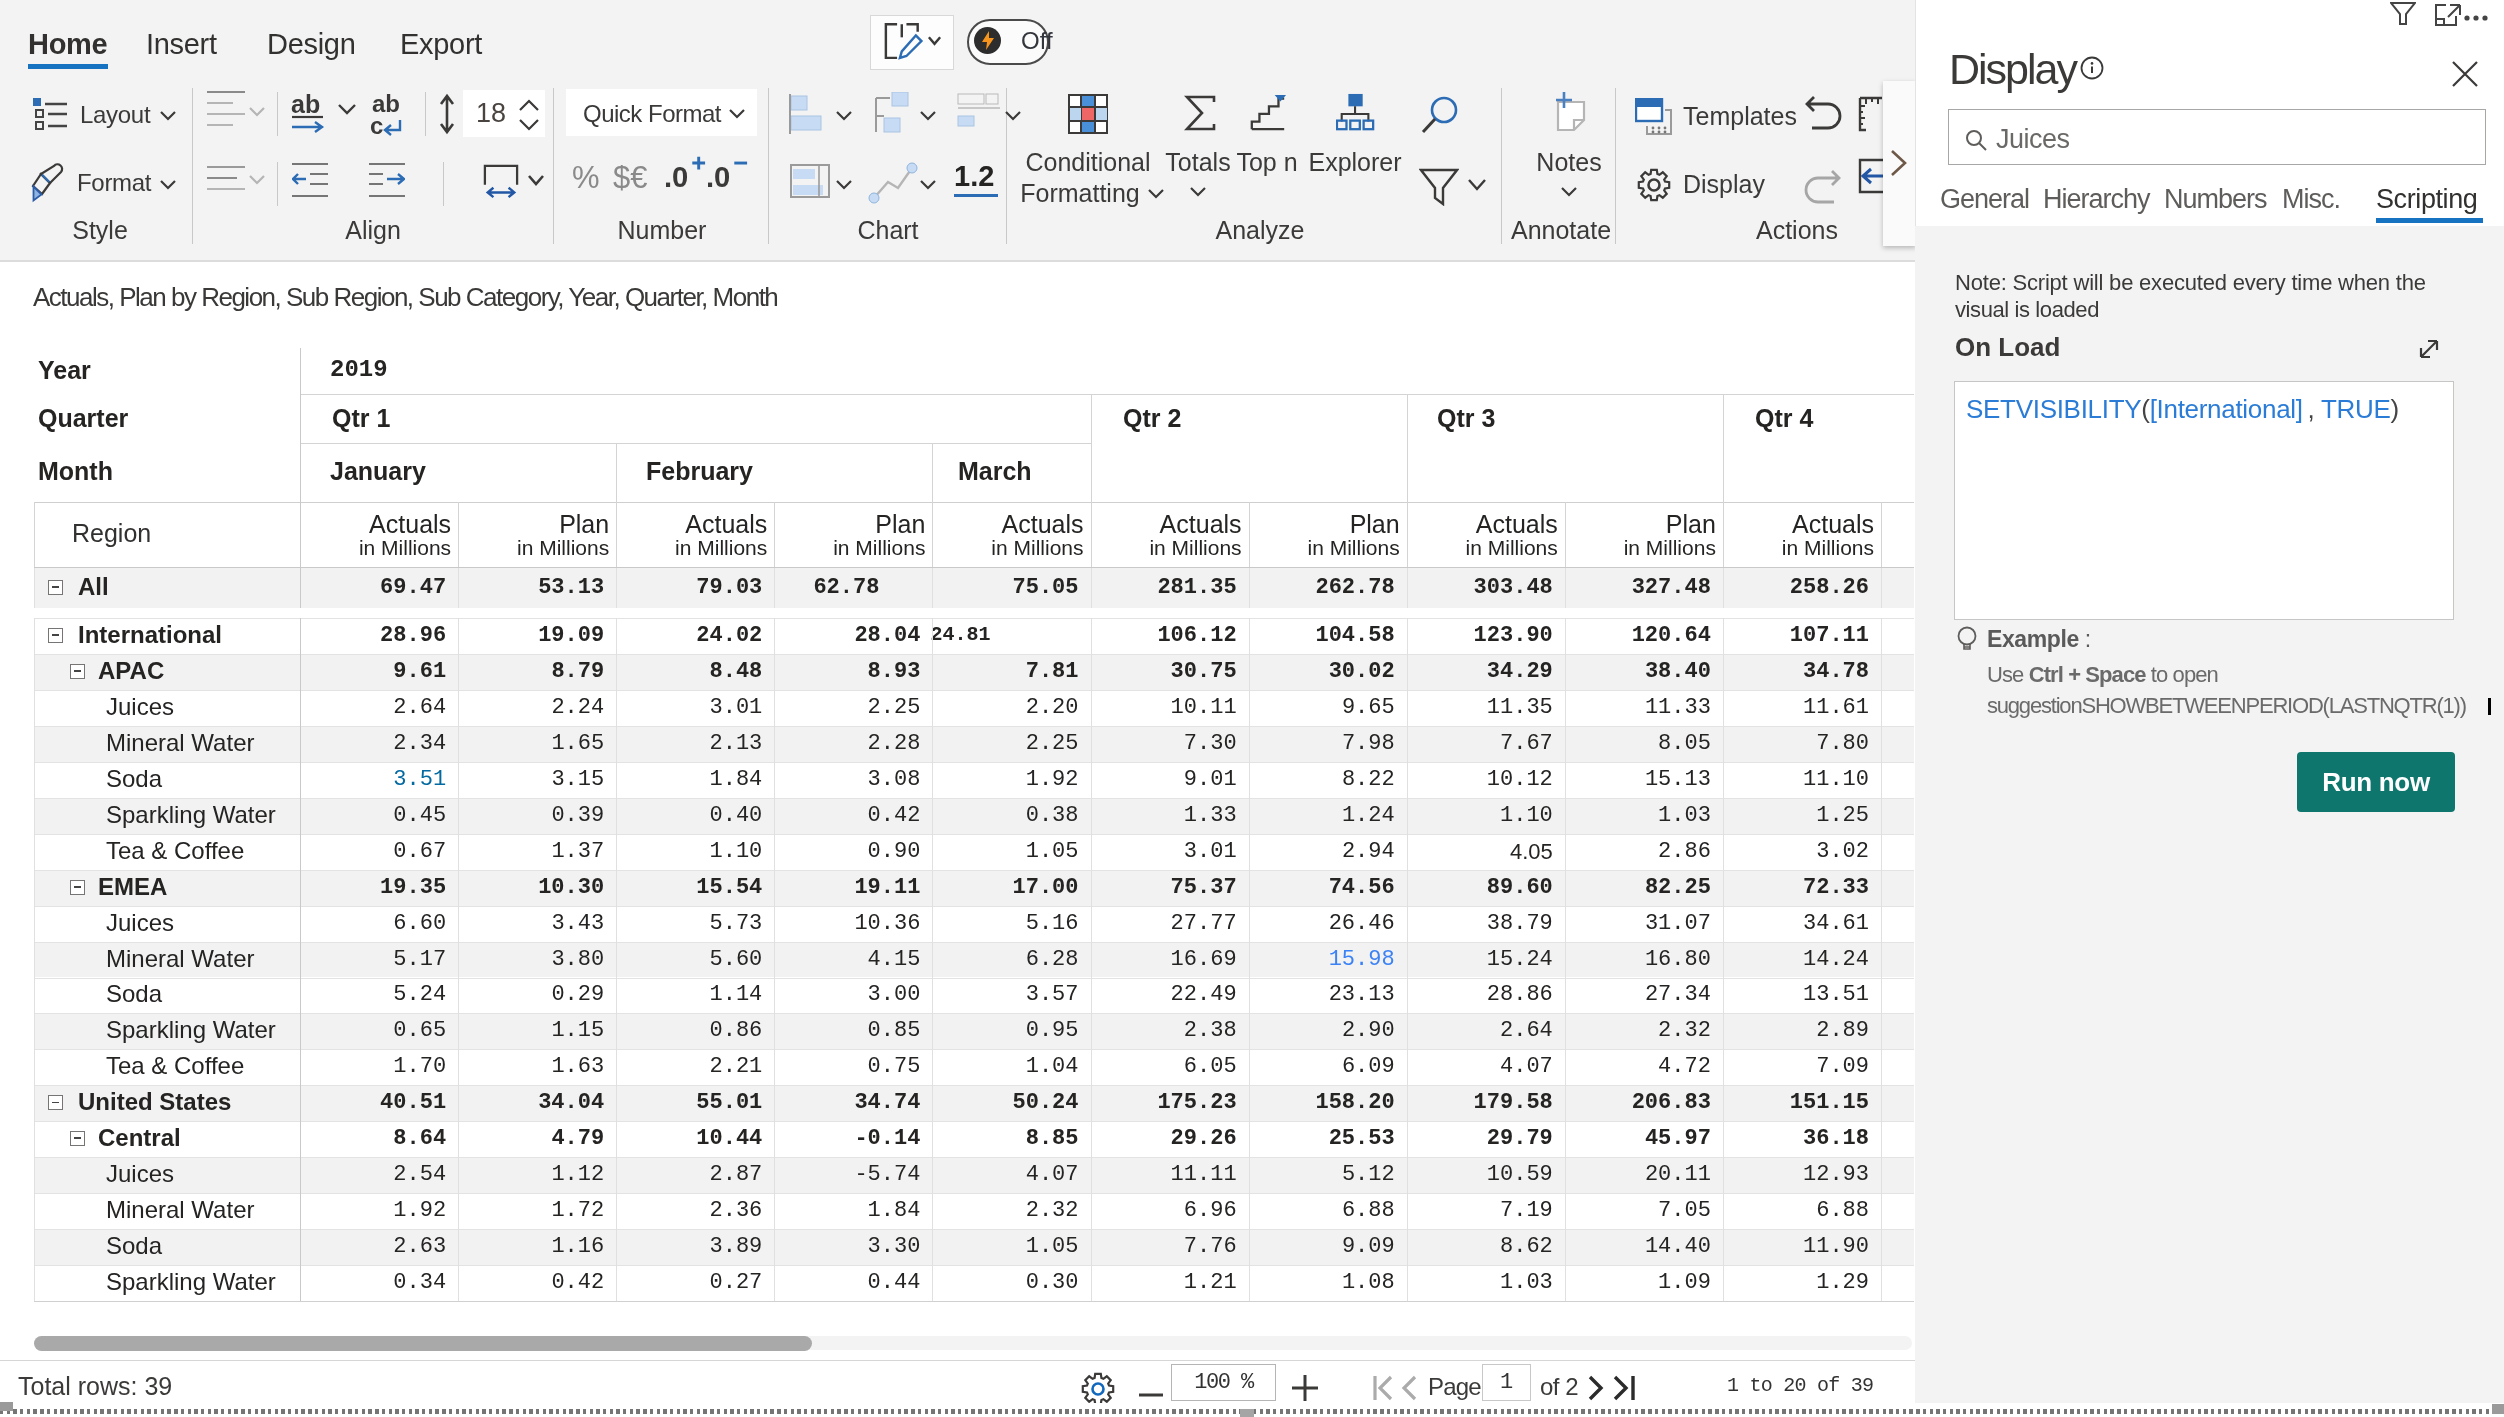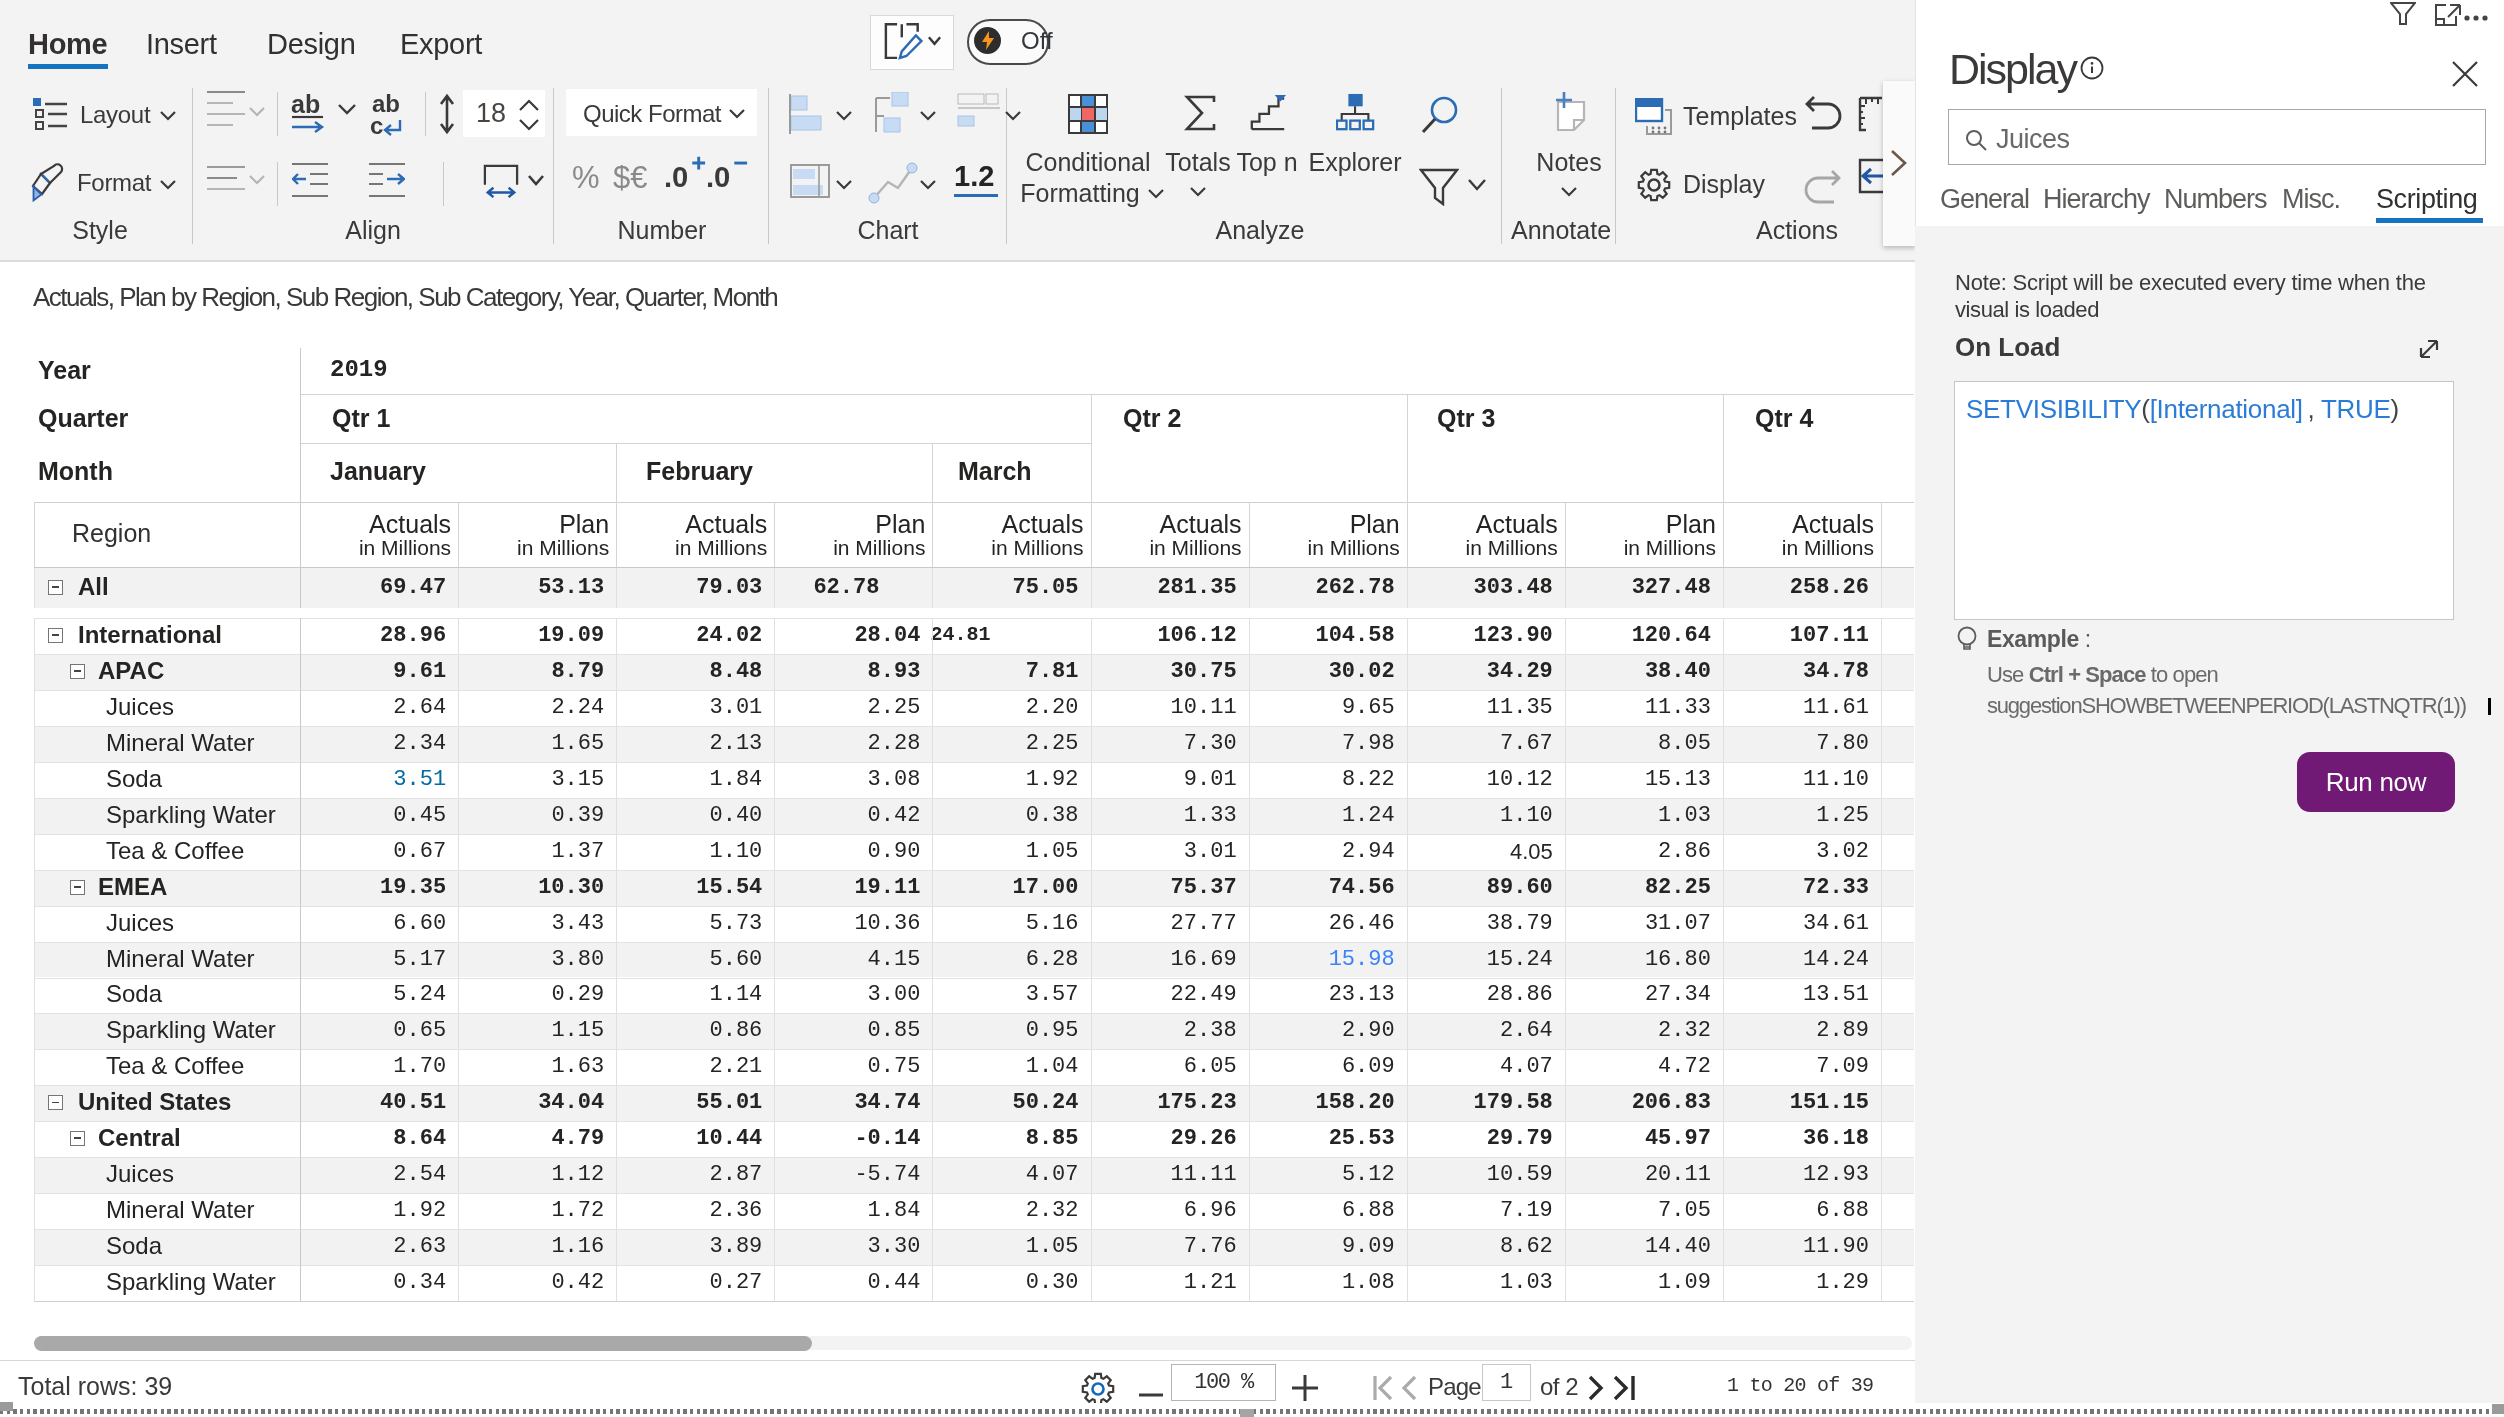--- a/index.html
+++ b/index.html
@@ -679,17 +679,17 @@
 <div style="position:absolute;left:1954px;top:381px;width:500px;height:239px;background:#fff;border:1px solid #c8c6c4;box-sizing:border-box"></div>
 <div style="position:absolute;left:1966px;top:396px;font-family:'Liberation Sans',sans-serif;font-size:26px;color:#444;font-weight:400;letter-spacing:-0.3px;white-space:nowrap;line-height:1"><span style="color:#2b7cd6">SETVISIBILITY</span><span style="color:#444">(</span><span style="color:#2b7cd6">[International]</span><span style="color:#444"> ,</span><span style="color:#2b7cd6"> TRUE</span><span style="color:#444">)</span></div>
 <div style="position:absolute;left:1956px;top:626px;width:22px;height:28px"><svg width="22" height="28" viewBox="0 0 22 28" fill="none">
       <circle cx="11" cy="10" r="8.5" stroke="#5f5d5b" stroke-width="1.8"></circle>
       <path d="M8 18 V23 H14 V18 M8 21 H14" stroke="#5f5d5b" stroke-width="1.6"></path>
     </svg></div>
 <div style="position:absolute;left:1987px;top:628px;font-family:'Liberation Sans',sans-serif;font-size:23px;color:#5a5a5a;font-weight:400;letter-spacing:-0.4px;white-space:nowrap;line-height:1"><b>Example</b> :</div>
 <div style="position:absolute;left:1987px;top:664px;font-family:'Liberation Sans',sans-serif;font-size:22px;color:#6a6a6a;font-weight:400;letter-spacing:-0.9px;white-space:nowrap;line-height:1">Use <b>Ctrl + Space</b> to open</div>
 <div style="position:absolute;left:1987px;top:695px;font-family:'Liberation Sans',sans-serif;font-size:22px;color:#6a6a6a;font-weight:400;letter-spacing:-1.2px;white-space:nowrap;line-height:1">suggestionSHOWBETWEENPERIOD(LASTNQTR(1))</div>
 <div style="position:absolute;left:2488px;top:698px;width:3px;height:17px;background:#000"></div>
-<div style="position:absolute;left:2297px;top:752px;width:158px;height:60px;background:#701a75;border-radius:13px;display:flex;align-items:center;justify-content:center;font-family:'Liberation Sans',sans-serif;font-size:26px;font-weight:400;letter-spacing:-0.3px;color:#fff">Run now</div>
+<div style="position:absolute;left:2297px;top:752px;width:158px;height:60px;background:#0f766e;border-radius:4px;display:flex;align-items:center;justify-content:center;font-family:'Liberation Sans',sans-serif;font-size:26px;font-weight:700;letter-spacing:-0.3px;color:#fff">Run now</div>
 <div style="position:absolute;left:0;top:1403px;width:2504px;height:14px;background:#fff"></div>
 <div style="position:absolute;left:0;top:1409px;width:2504px;height:5px;background:repeating-linear-gradient(90deg,#757575 0 3.4px,transparent 3.4px 6.7px)"></div>
 <div style="position:absolute;left:0;top:1402px;width:13px;height:9px;background:#9a9a9a"></div>
 <div style="position:absolute;left:1240px;top:1409px;width:14px;height:8px;background:#a5a5a5"></div>
 <div style="position:absolute;left:2492px;top:1404px;width:12px;height:10px;background:#9a9a9a"></div>
 </body></html>

